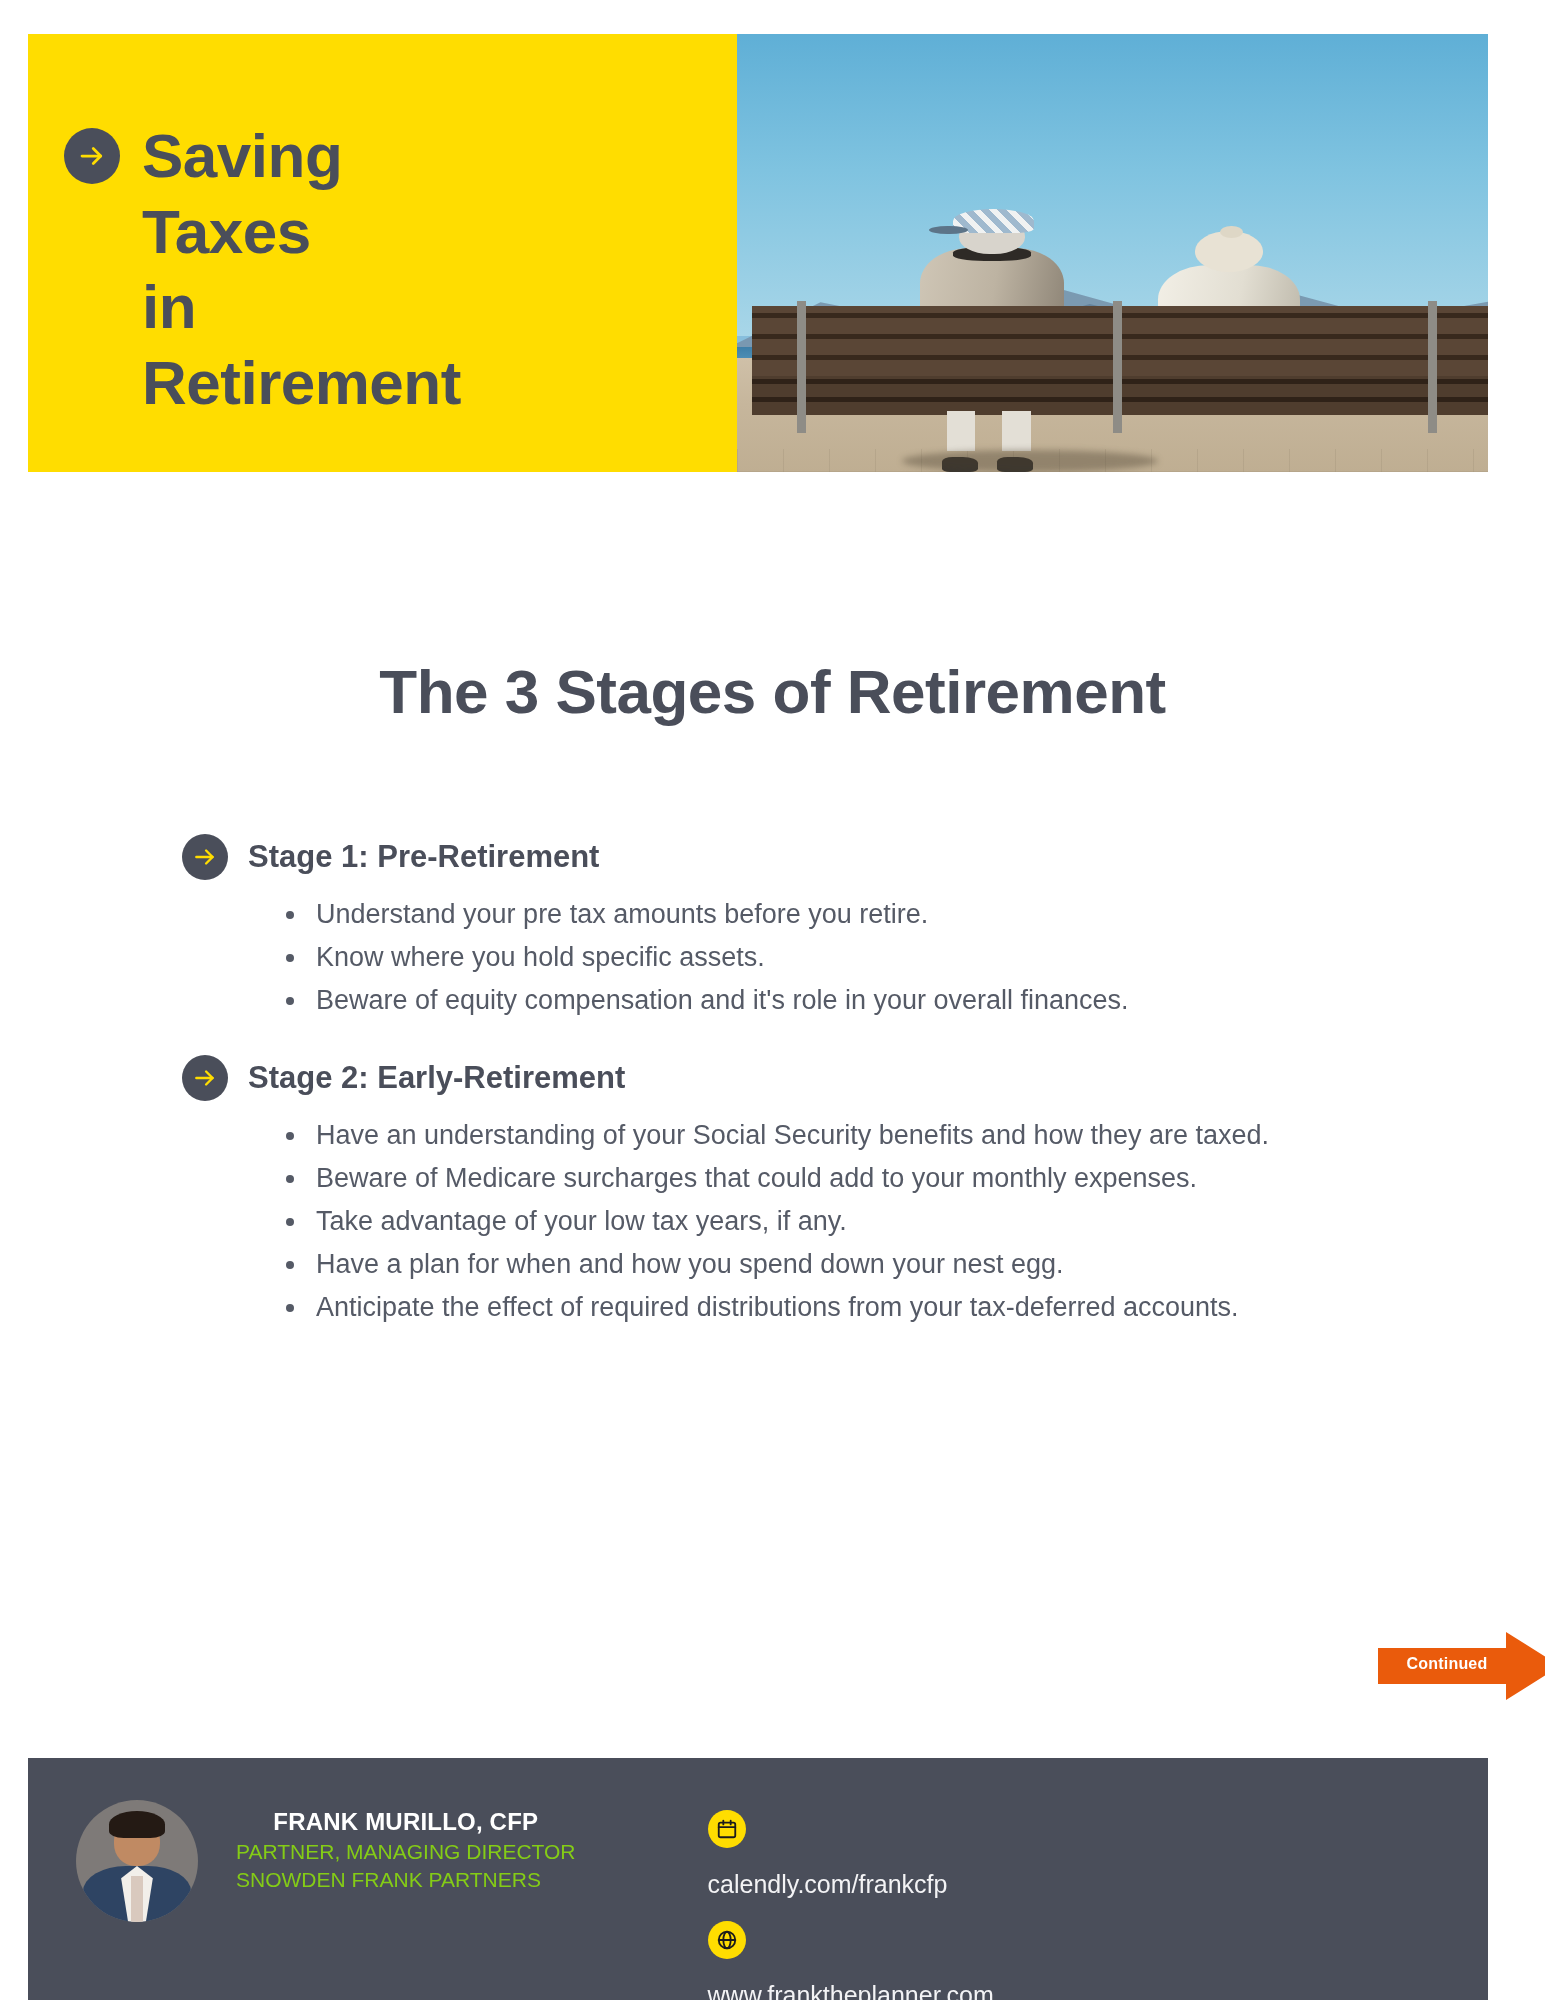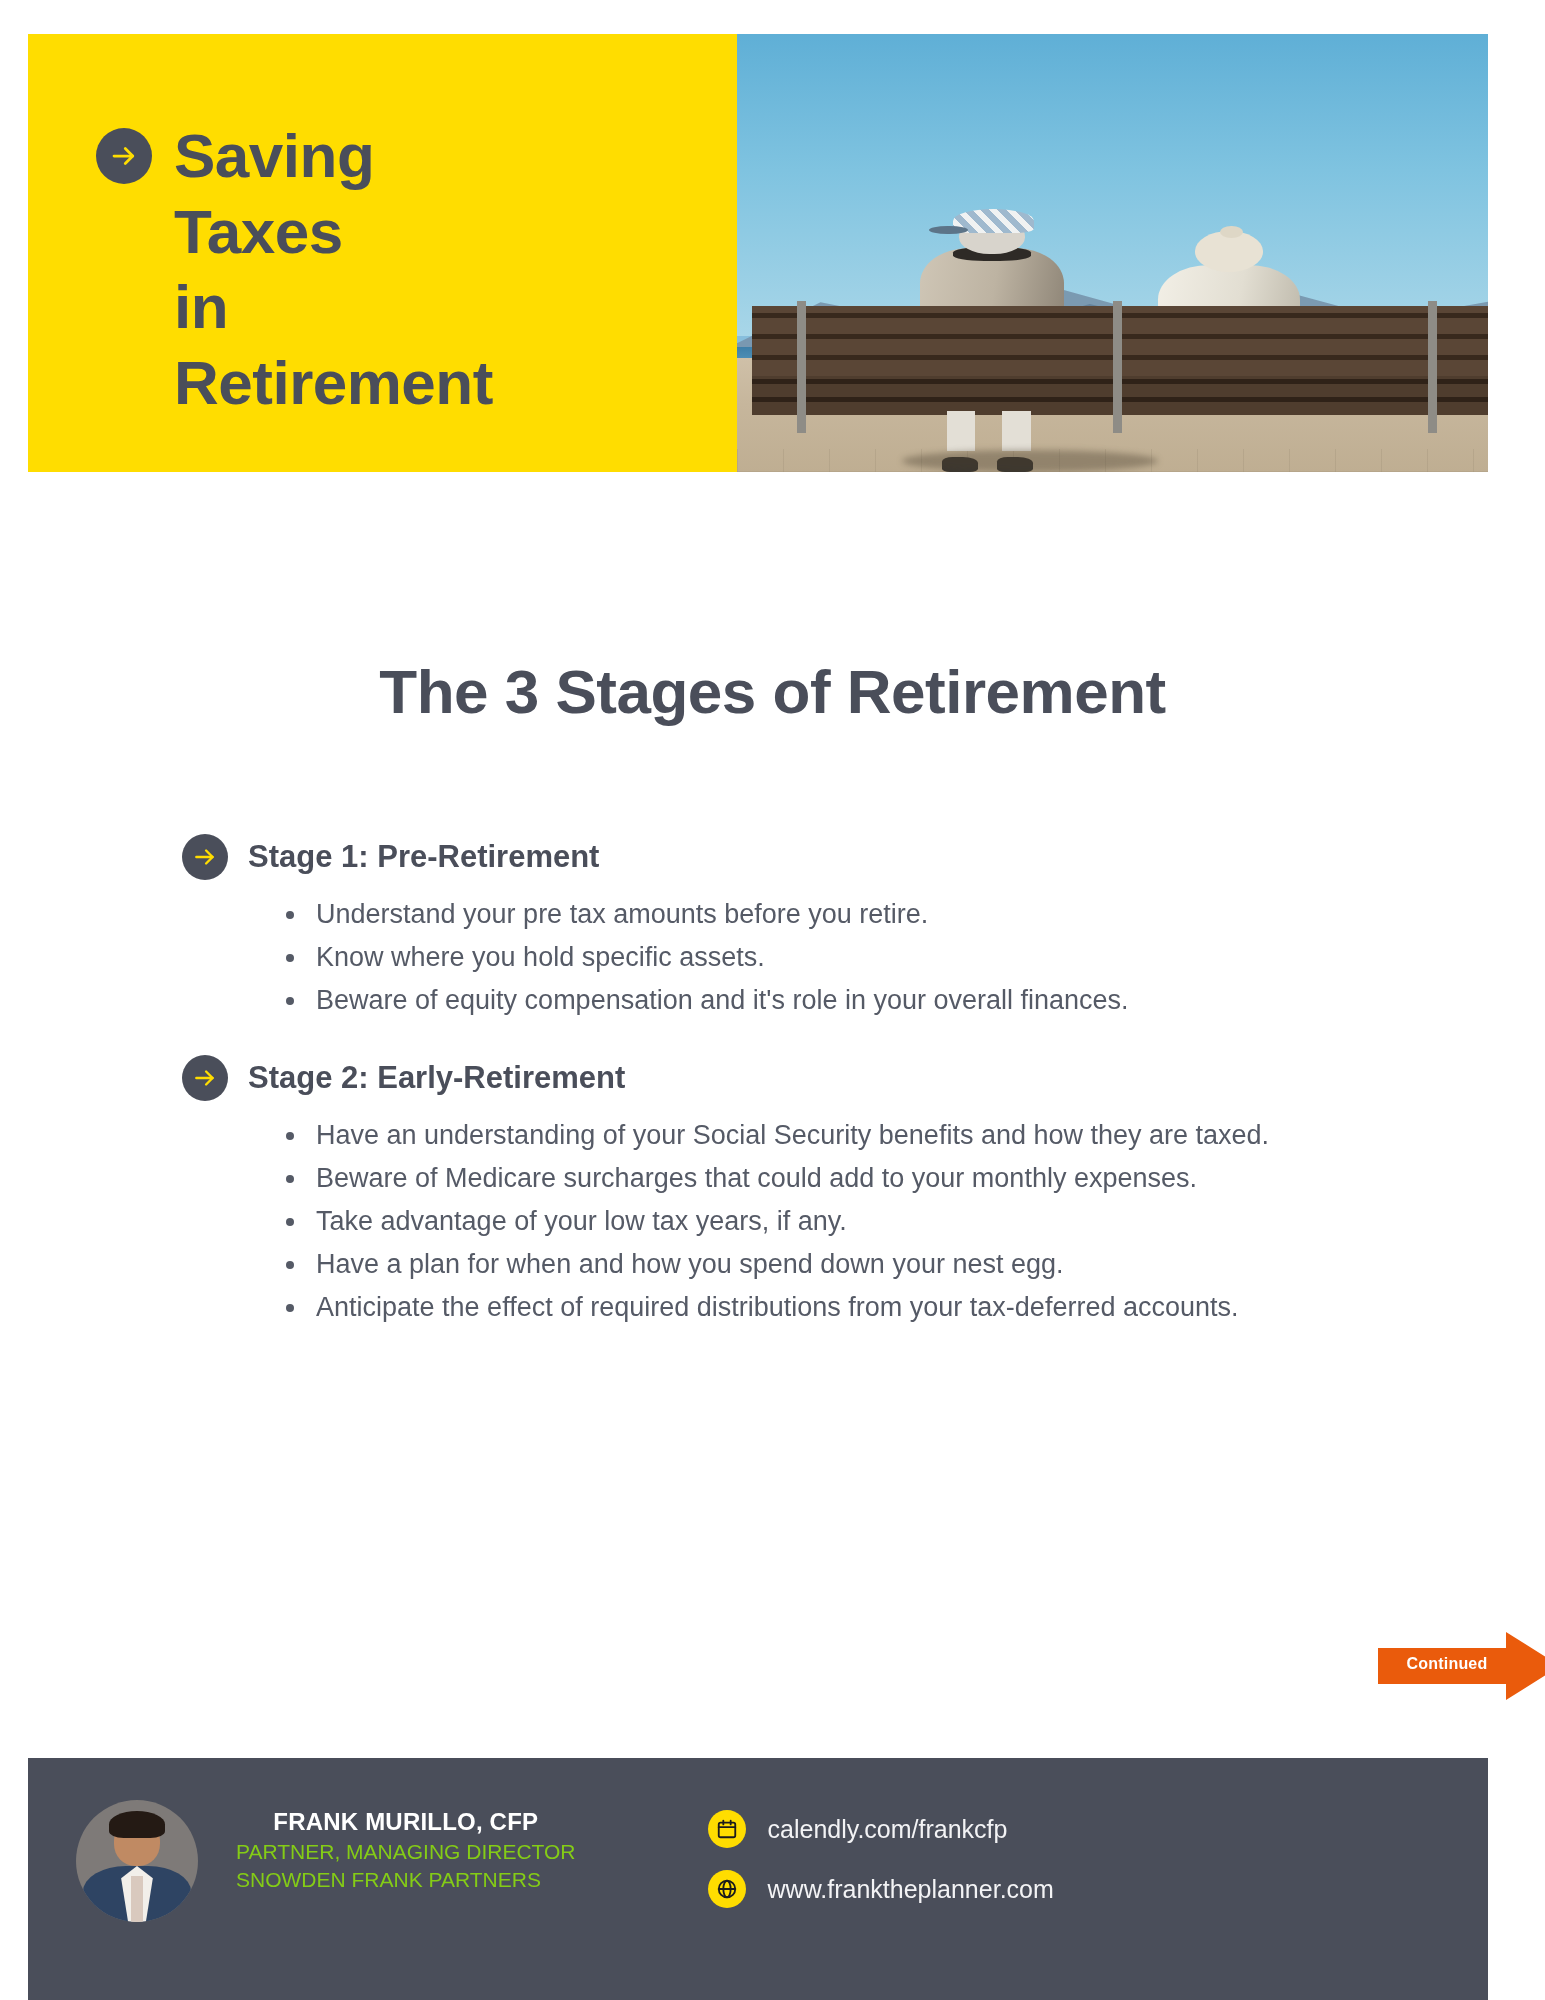--- a/index.html
+++ b/index.html
@@ -27,21 +27,21 @@
     top: 34px;
     width: 1460px;
     height: 438px;
     display: flex;
   }
 
   .header-title-block {
     width: 709px;
     height: 100%;
     background: #FFDD00;
-    padding: 84px 0 0 68px;
+    padding: 84px 0 0 36px;
   }
 
   .title-line-1 {
     display: flex;
     align-items: center;
     gap: 22px;
   }
 
   .arrow-badge {
     width: 56px;
@@ -334,23 +334,23 @@
     color: #84cc16;
     line-height: 1.34;
   }
 
   .contacts {
     margin-left: 132px;
     padding-top: 10px;
   }
   .contact-row {
     display: flex;
-    align-items: center;
     gap: 22px;
     margin-bottom: 22px;
+    flex-direction: column;
   }
   .contact-icon {
     width: 38px;
     height: 38px;
     border-radius: 50%;
     background: #FFDD00;
     display: inline-flex;
     align-items: center;
     justify-content: center;
     flex: 0 0 auto;

